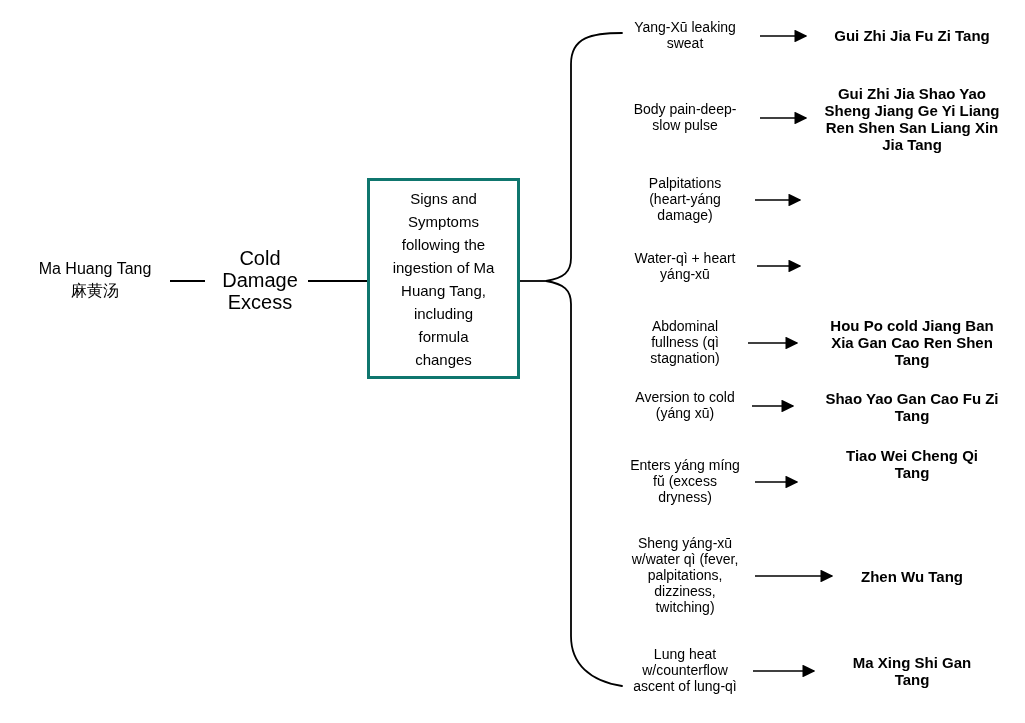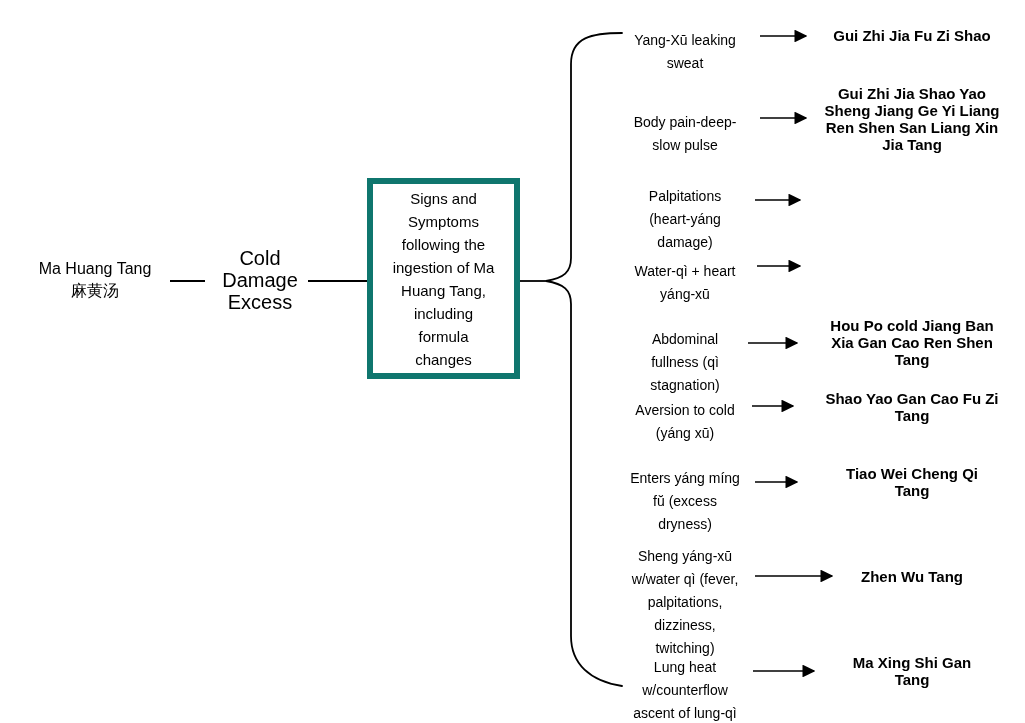--- a/index.html
+++ b/index.html
@@ -11,34 +11,34 @@
   svg.connectors { position:absolute; left:0; top:0; width:1025px; height:723px; }
   .txt { position:absolute; text-align:center; white-space:pre-line; }
 
   
   .root-node   { left:15px;  top:258px; width:160px; font-size:16px; line-height:22px; }
   .stage-node  { left:200px; top:247px; width:120px; font-size:20px; line-height:22px; }
 
   
   .center-box {
     position:absolute; left:367px; top:178px; width:153px; height:201px;
-    border:6px solid #0f766e; box-sizing:border-box;
+    border:3px solid #0f766e; box-sizing:border-box;
     display:flex; align-items:center; justify-content:center;
   }
   .center-box .txt { position:static; font-size:15px; line-height:23px; }
 
   
-  .symptom { left:610px; width:150px; font-size:14px; line-height:23px;margin-top:10px; }
+  .symptom { left:610px; width:150px; font-size:14px; line-height:16px; }
   .formula { left:798px; width:228px; font-size:15px; line-height:17px; font-weight:bold; }
 
   .s1{top:19px}  .s2{top:101px} .s3{top:175px} .s4{top:250px} .s5{top:318px}
   .s6{top:389px} .s7{top:457px} .s8{top:535px} .s9{top:646px}
 
   .f1{top:27px}  .f2{top:85px}  .f3{top:191px} .f4{top:257px} .f5{top:317px}
-  .f6{top:390px} .f7{top:465px} .f8{top:568px} .f9{top:654px}
+  .f6{top:390px} .f7{top:447px} .f8{top:568px} .f9{top:654px}
 </style>
 </head>
 <body>
 
 <div class="canvas">
 
   <svg class="connectors" viewBox="0 0 1025 723" xmlns="http://www.w3.org/2000/svg">
     <defs>
       <marker id="ah" viewBox="0 0 10 10" refX="9" refY="5" markerWidth="8" markerHeight="8" orient="auto-start-reverse">
         <path d="M0,0 L10,5 L0,10 z" fill="#000000"></path>
@@ -104,21 +104,21 @@
 dryness)</div>
   <div class="txt symptom s8">Sheng yáng-xū
 w/water qì (fever,
 palpitations,
 dizziness,
 twitching)</div>
   <div class="txt symptom s9">Lung heat
 w/counterflow
 ascent of lung-qì</div>
 
-  <div class="txt formula f1">Gui Zhi Jia Fu Zi Shao</div>
+  <div class="txt formula f1">Gui Zhi Jia Fu Zi Tang</div>
   <div class="txt formula f2">Gui Zhi Jia Shao Yao
 Sheng Jiang Ge Yi Liang
 Ren Shen San Liang Xin
 Jia Tang</div>
   <div class="txt formula f5">Hou Po cold Jiang Ban
 Xia Gan Cao Ren Shen
 Tang</div>
   <div class="txt formula f6">Shao Yao Gan Cao Fu Zi
 Tang</div>
   <div class="txt formula f7">Tiao Wei Cheng Qi

